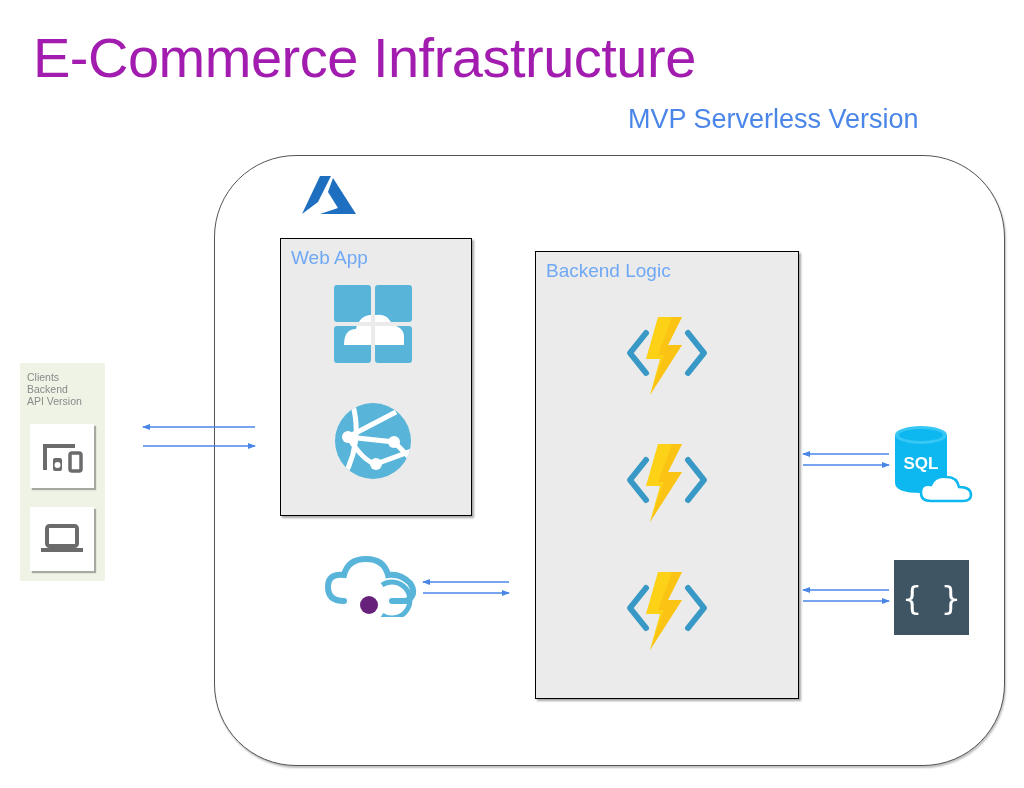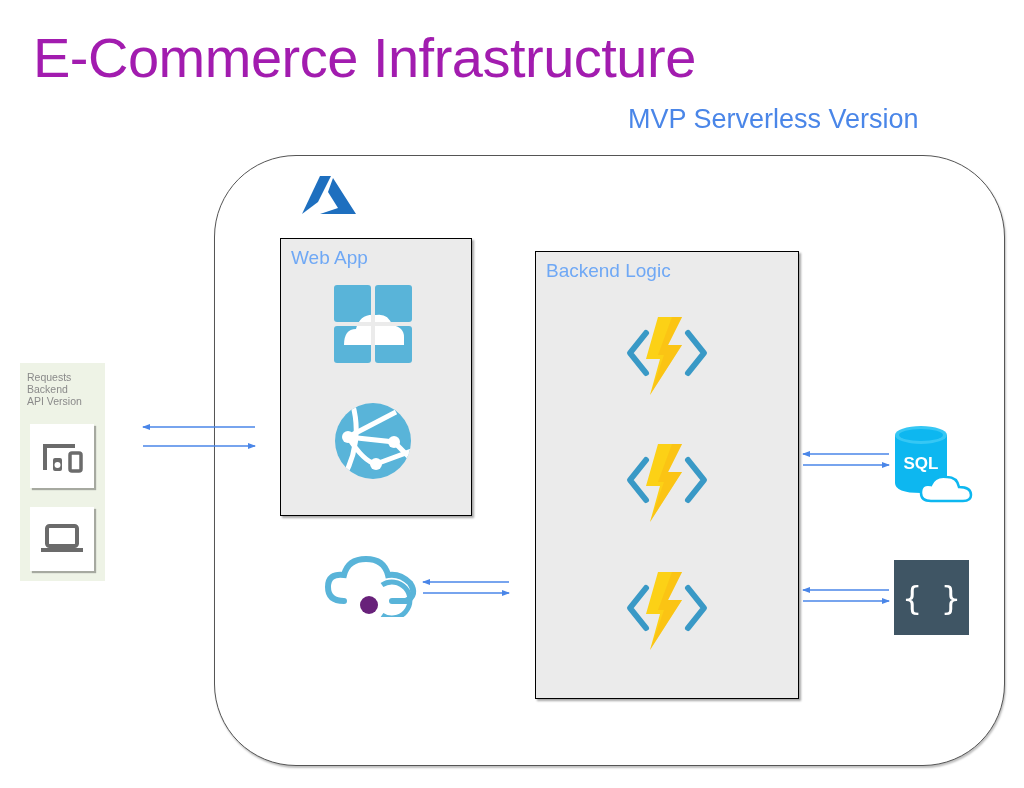--- a/index.html
+++ b/index.html
@@ -18,21 +18,21 @@
   svg { display:block; }
 </style>
 </head>
 <body>
 
 <div id="title" class="abs">E-Commerce Infrastructure</div>
 <div id="subtitle" class="abs">MVP Serverless Version</div>
 
 <div id="clients-panel" class="abs"></div>
 <div id="clients-label" class="abs">
-  <div>Requests</div>
+  <div>Clients</div>
   <div>Backend</div>
   <div>API Version</div>
 </div>
 <div class="abs client-card" style="left:30px;top:424px;">
   <svg width="64" height="64" viewBox="0 0 64 64">
     <path d="M15 46 V22 H45" fill="none" stroke="#6b6b6b" stroke-width="4"></path>
     <rect x="40" y="29" width="11" height="18" rx="2" fill="none" stroke="#6b6b6b" stroke-width="3.5"></rect>
     <rect x="23" y="34" width="9" height="13" rx="2" fill="#6b6b6b"></rect>
     <circle cx="27.5" cy="41" r="3" fill="#fff"></circle>
   </svg>

